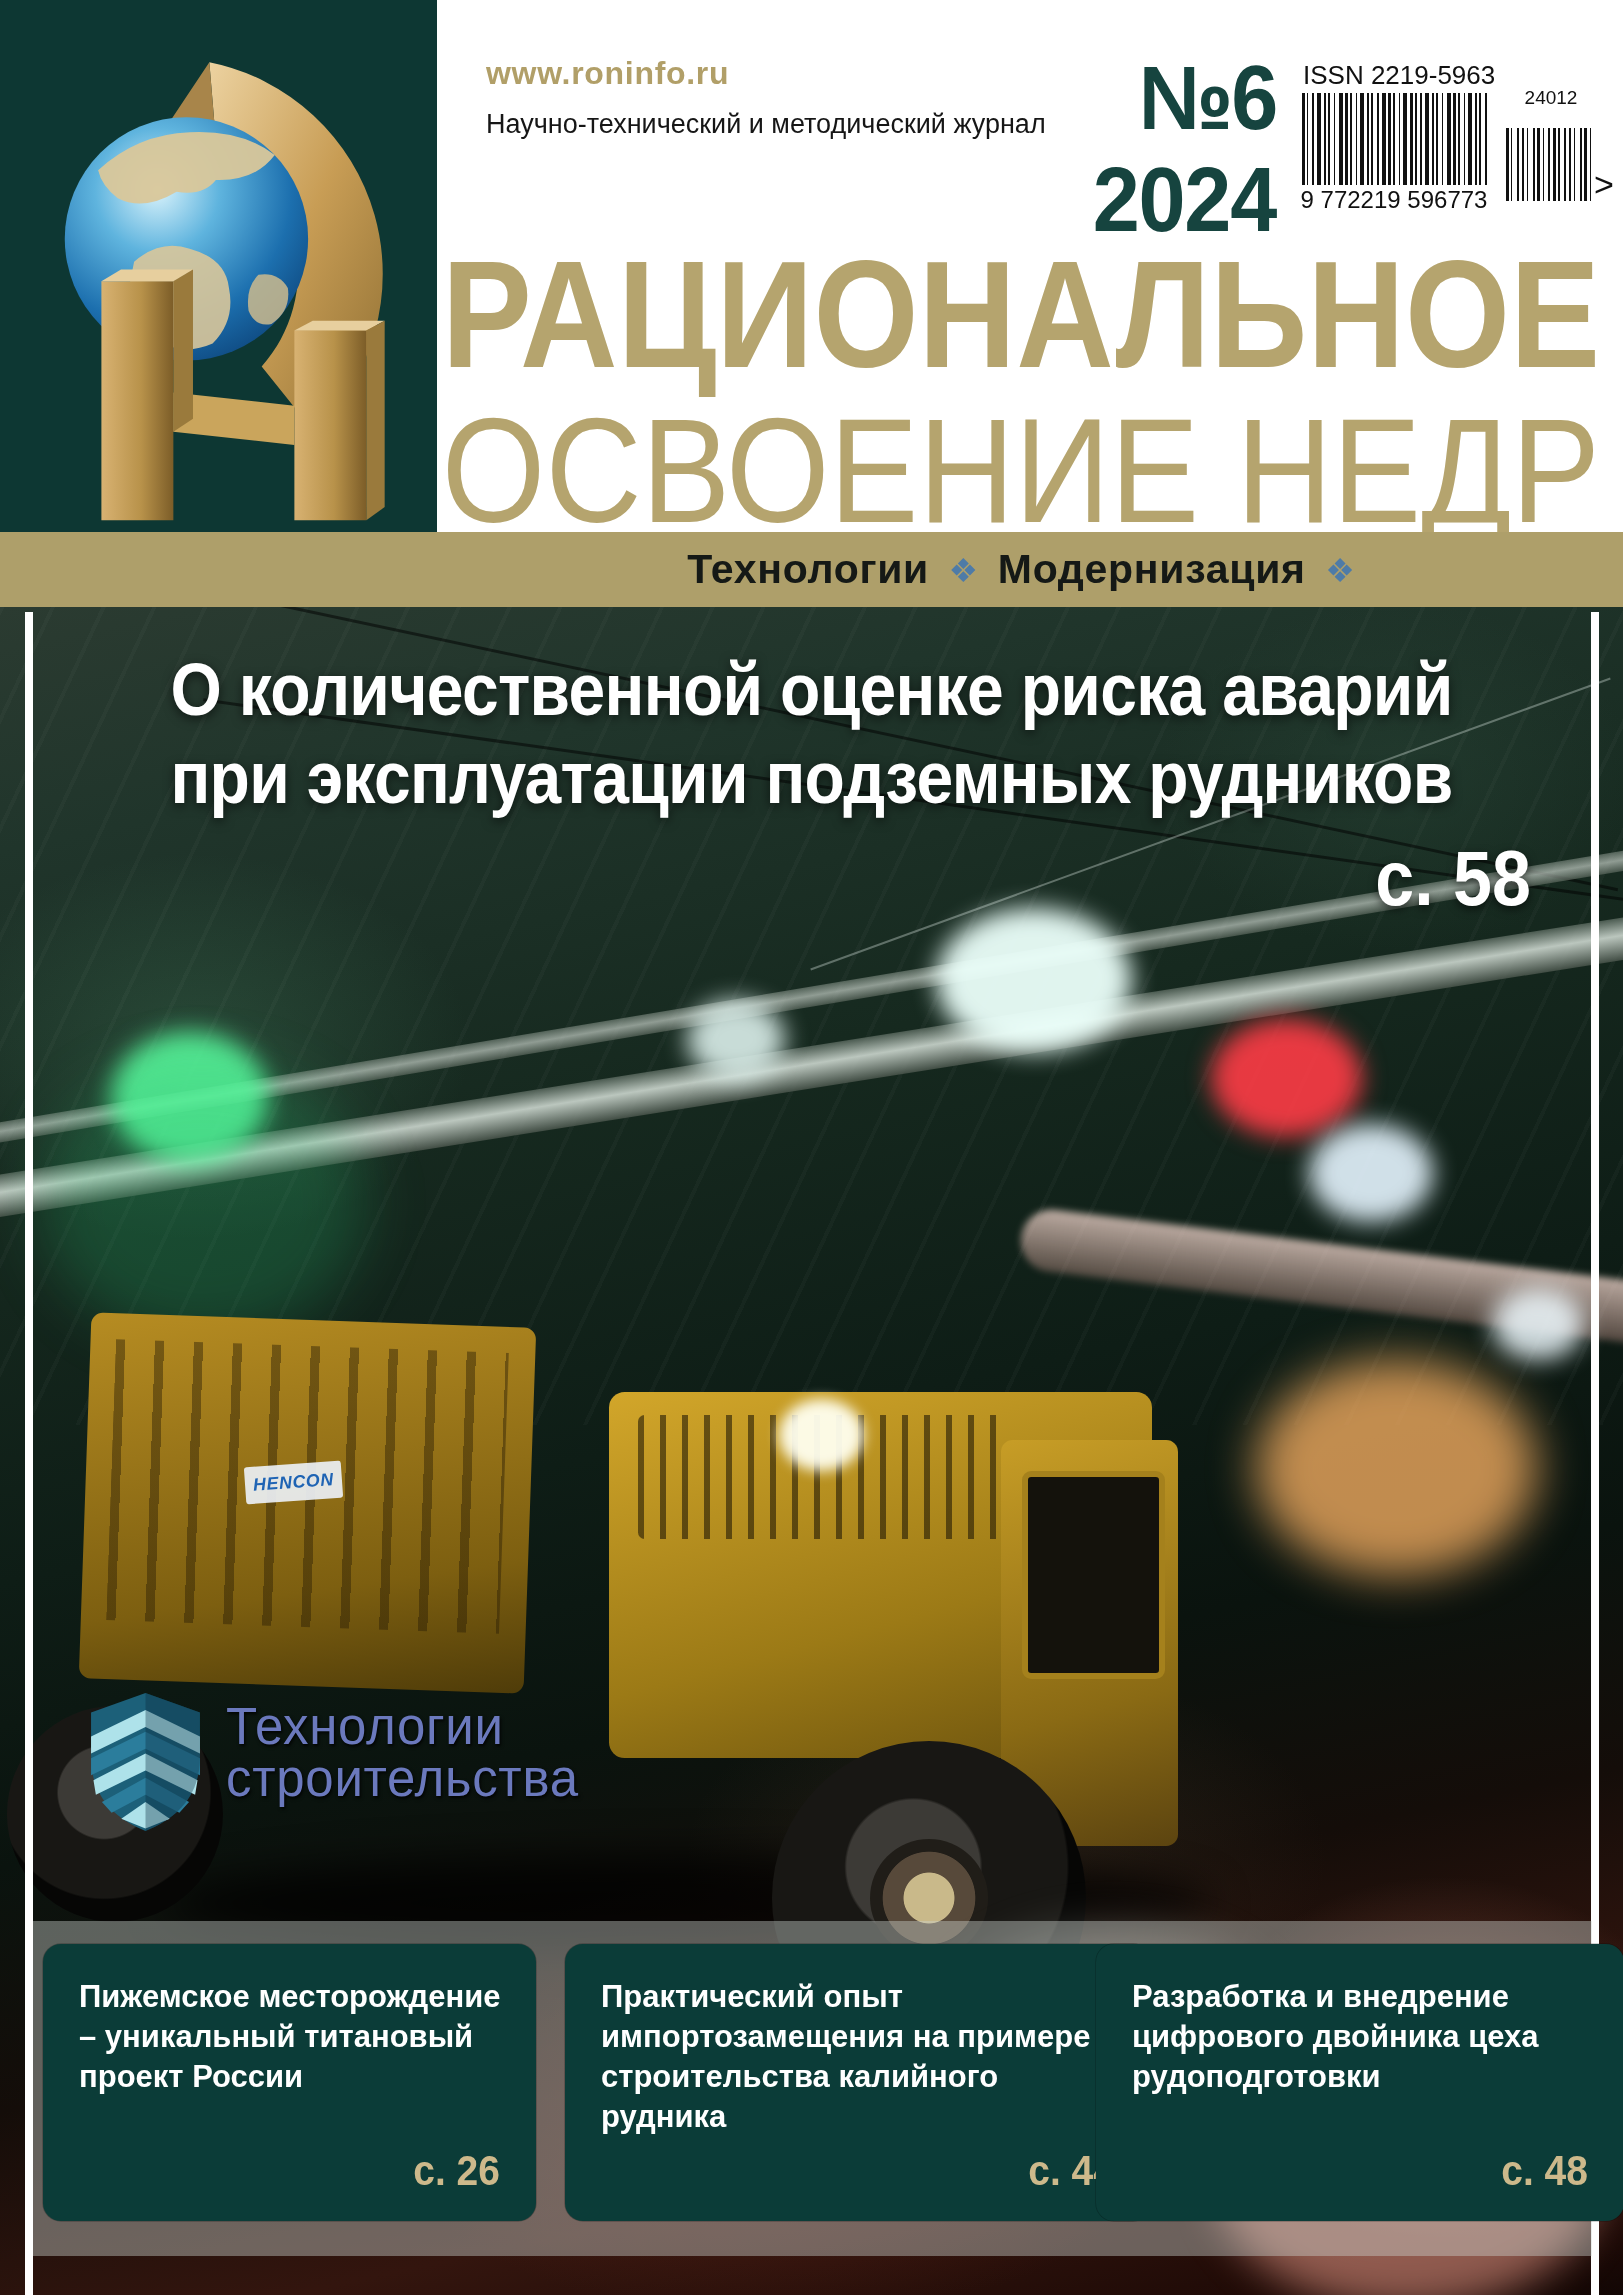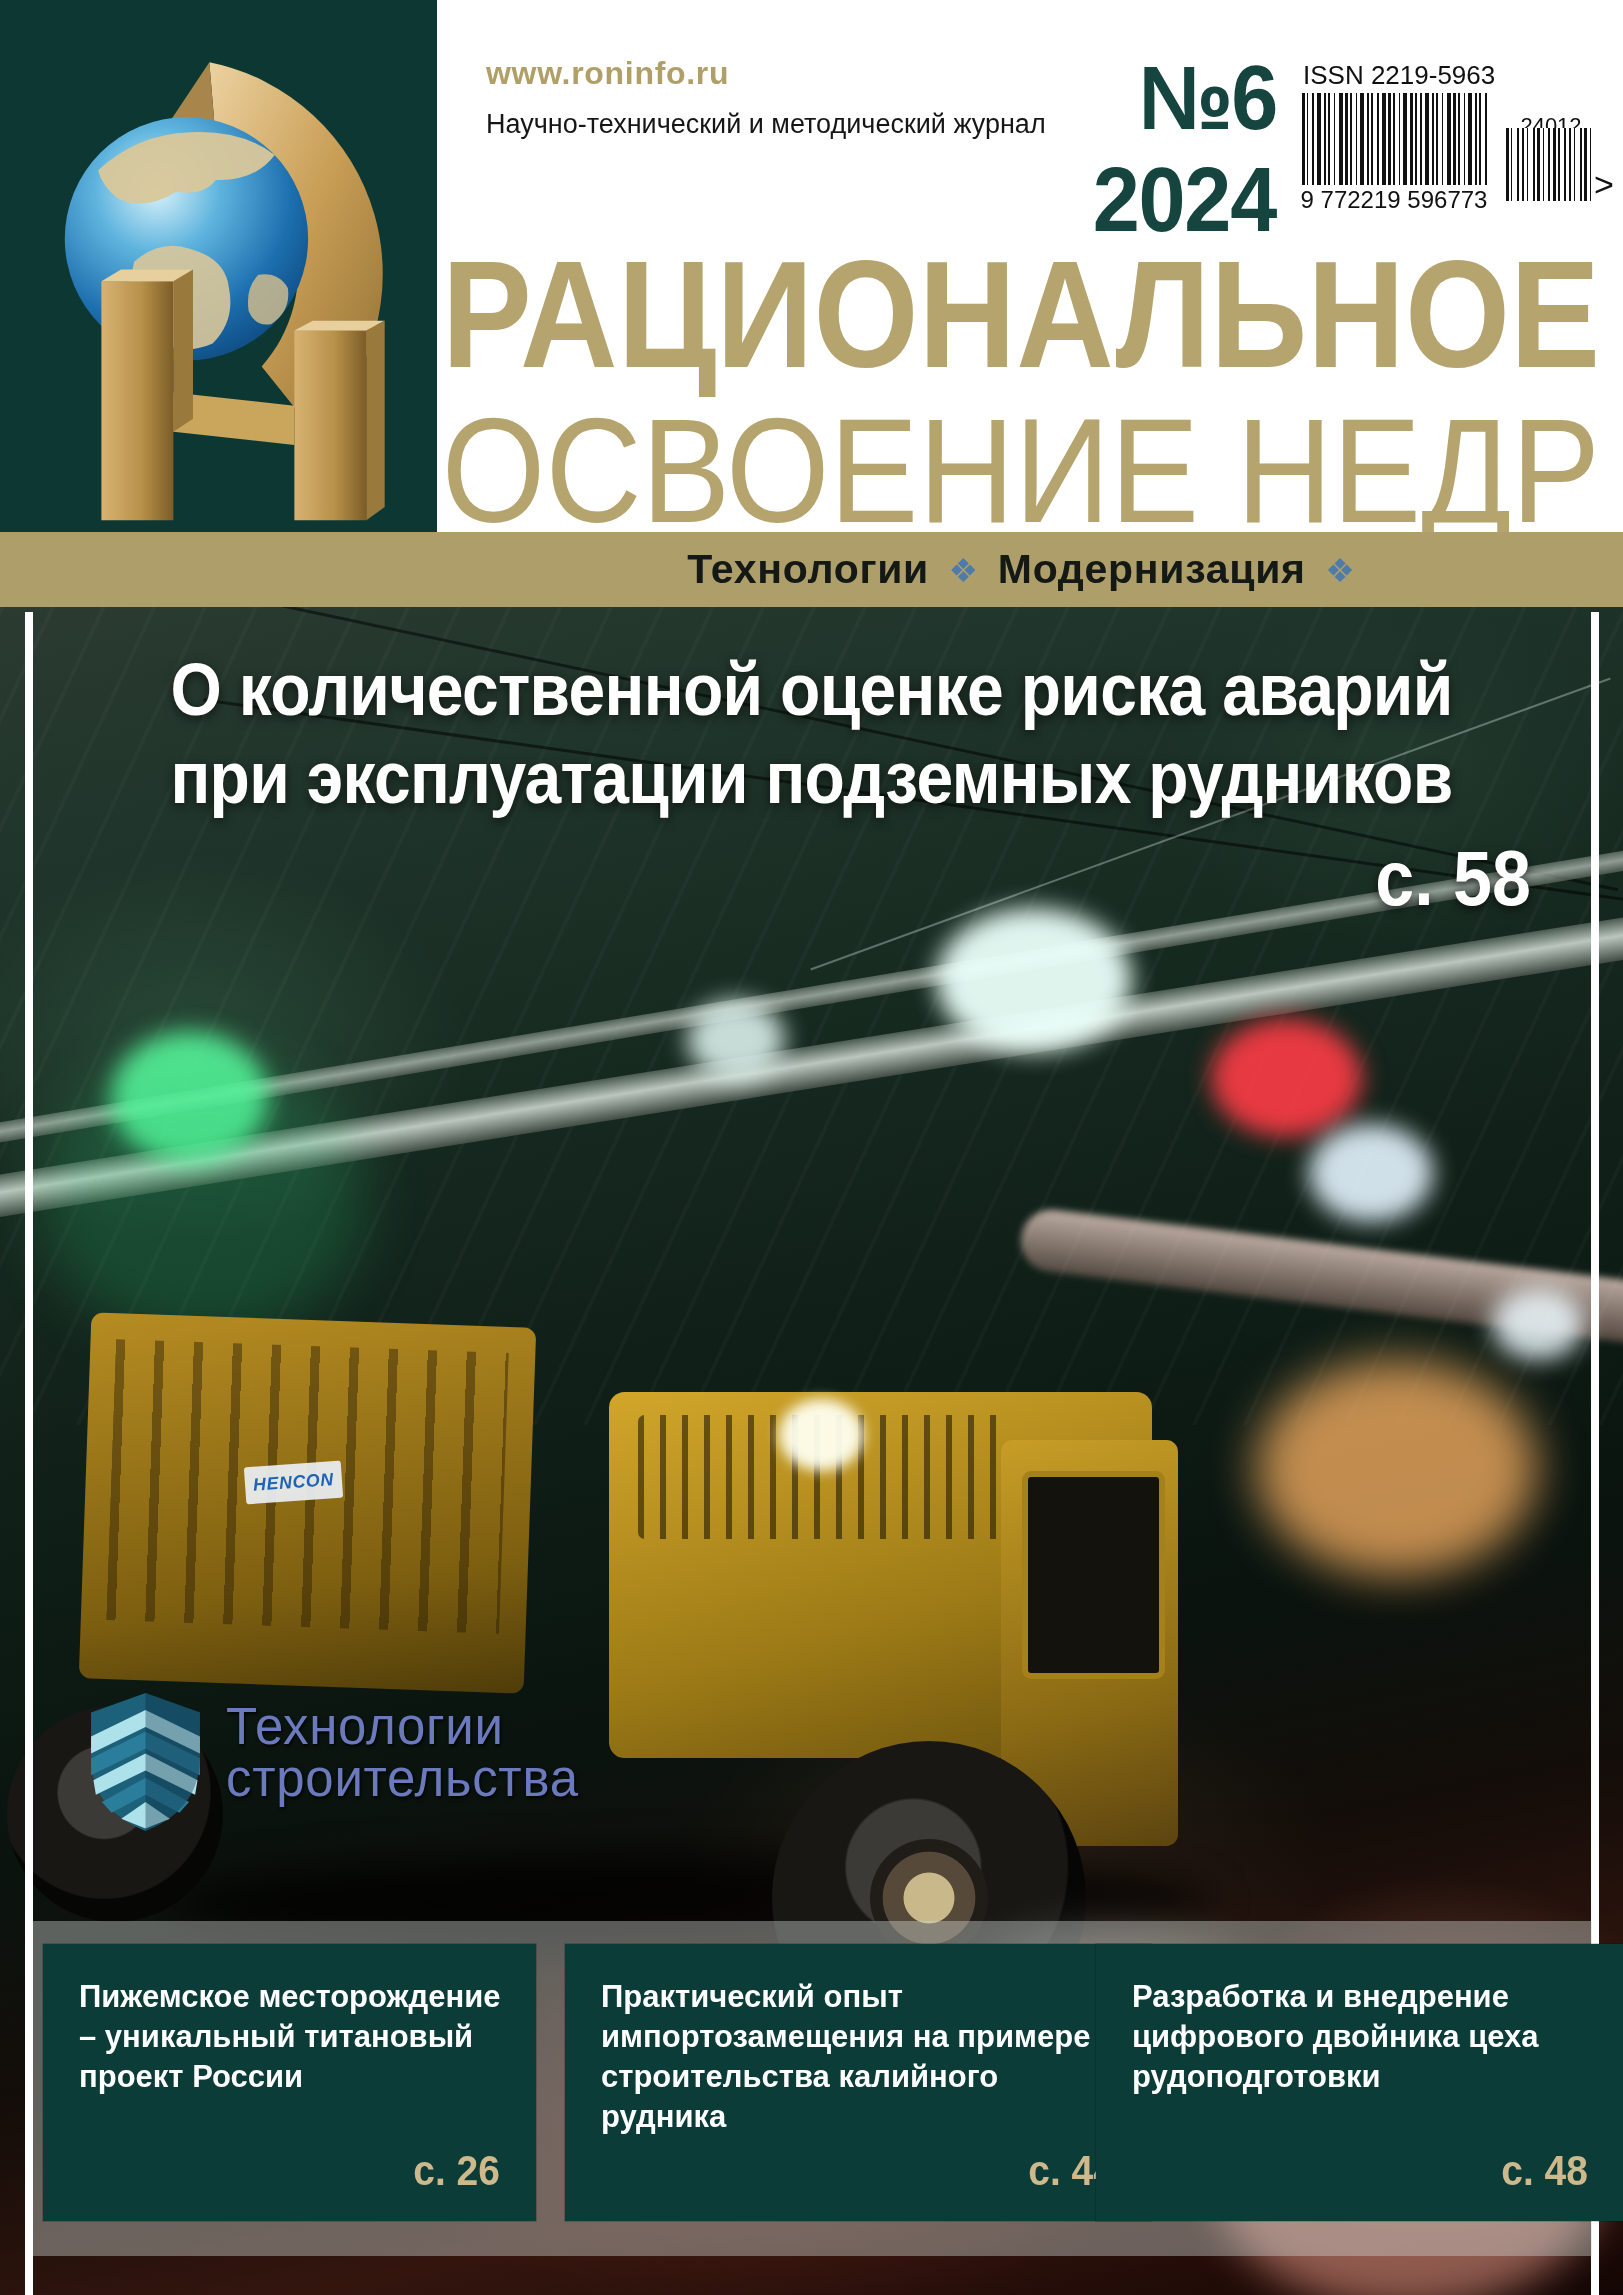--- a/index.html
+++ b/index.html
@@ -18,21 +18,21 @@
   .issue-no{right:347px;top:47px;font-size:90px;font-weight:bold;color:#16443f;letter-spacing:-2px;text-align:right;transform:scaleX(.94);transform-origin:right top;}
   .issue-year{right:347px;top:149px;font-size:90px;font-weight:bold;color:#16443f;letter-spacing:-1.3px;text-align:right;transform:scaleX(.94);transform-origin:right top;}
 
   
   .issn-label{left:1303px;top:60px;width:190px;font-size:26px;color:#111;white-space:nowrap;letter-spacing:0;}
   .barcode-main{
     left:1302px;top:93px;width:185px;height:92px;
     background:repeating-linear-gradient(90deg,#111 0 2.6px,#fff 2.6px 4.6px,#111 4.6px 6.5px,#fff 6.5px 10.5px,#111 10.5px 11.8px,#fff 11.8px 15px,#111 15px 19px,#fff 19px 21.6px);
   }
   .barcode-digits{left:1294px;top:186px;width:200px;font-size:24px;color:#111;text-align:center;white-space:nowrap;}
-  .addon-label{left:1505px;top:113px;width:92px;font-size:22px;color:#111;text-align:center;}
+  .addon-label{left:1505px;top:87px;width:92px;font-size:19px;color:#111;text-align:center;}
   .barcode-addon{
     left:1506px;top:128px;width:88px;height:73px;
     background:repeating-linear-gradient(90deg,#111 0 2.6px,#fff 2.6px 5.2px,#111 5.2px 6.5px,#fff 6.5px 11px,#111 11px 13px,#fff 13px 15.7px);
   }
   .addon-arrow{left:1594px;top:165px;font-size:34px;color:#111;}
 
   
   .masthead-svg{left:432px;top:216px;}
   .masthead-svg text{fill:#b5a46e;font-family:"Liberation Sans",sans-serif;}
 
@@ -91,21 +91,21 @@
     text-shadow:0 2.6px 10.5px rgba(0,0,0,.6);}
   .page58{right:92px;top:228px;font-size:70px;font-weight:bold;color:#fff;transform:scaleY(1.1);transform-origin:right top;
     text-shadow:0 2.6px 9.2px rgba(0,0,0,.6);}
 
   
   .badge-text{left:226px;top:1094px;font-size:51px;color:#6b79bd;line-height:52px;
     text-shadow:1.3px 2px 3.3px rgba(0,0,0,.85);letter-spacing:0.7px;}
 
   
   .bottom-band{left:33px;top:1314px;width:1559px;height:335px;background:rgba(205,212,208,.42);}
-  .article-box{top:1337px;height:277px;background:#0b3c38;box-shadow:0 0 0 0.7px rgba(0,0,0,.25);}
+  .article-box{top:1337px;height:277px;background:#0b3c38;box-shadow:0 0 0 0.7px rgba(0,0,0,.25);border-radius:18px;}
   .article-title{position:absolute;left:36px;right:29.4px;top:33px;color:#ffffff;font-size:31px;font-weight:bold;line-height:40px;}
   .article-page{position:absolute;right:36px;bottom:26px;color:#cdb98b;font-size:39px;font-weight:bold;transform:scaleY(1.08);transform-origin:right bottom;}
 </style>
 </head>
 <body>
 
 <div class="page">
 
   <div class="abs logo-panel">
     <svg width="437" height="532" viewBox="0 0 668 813">

